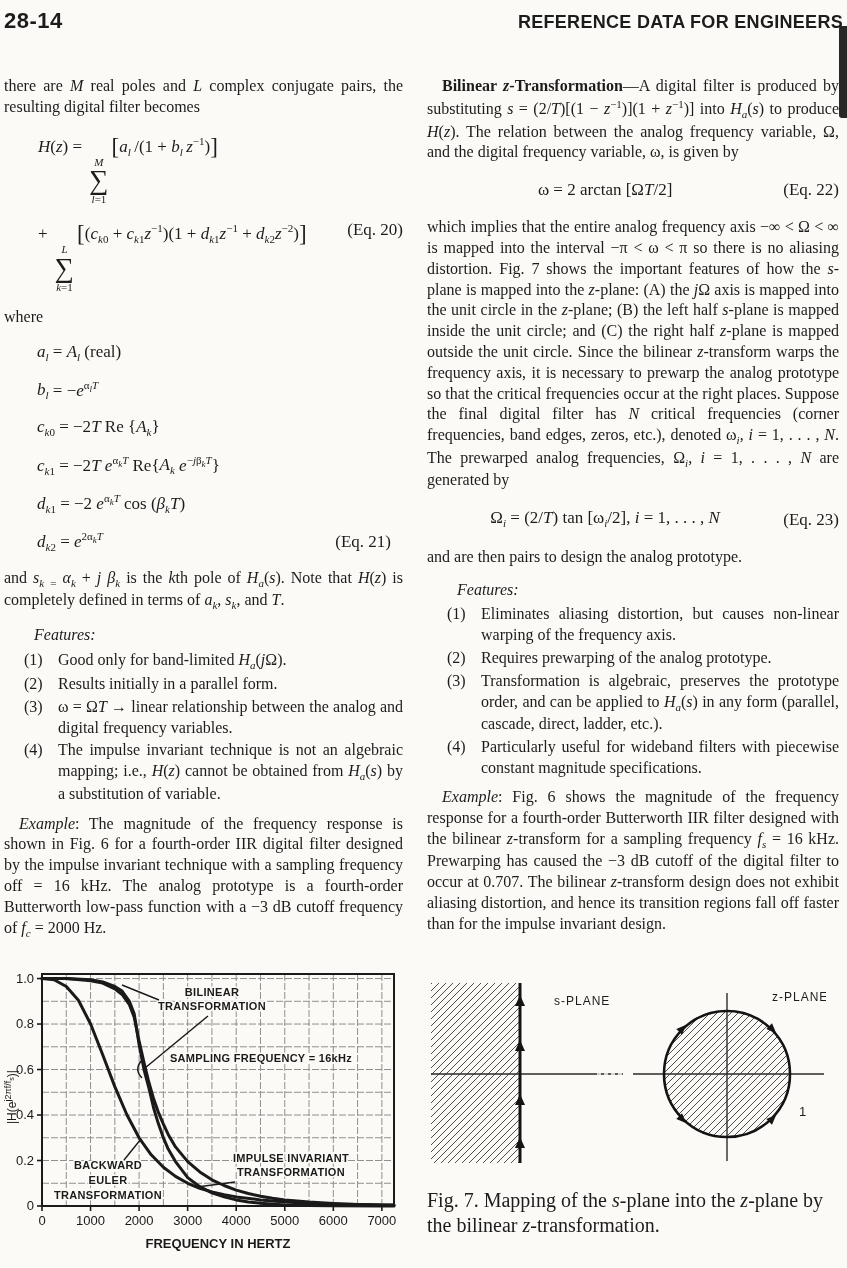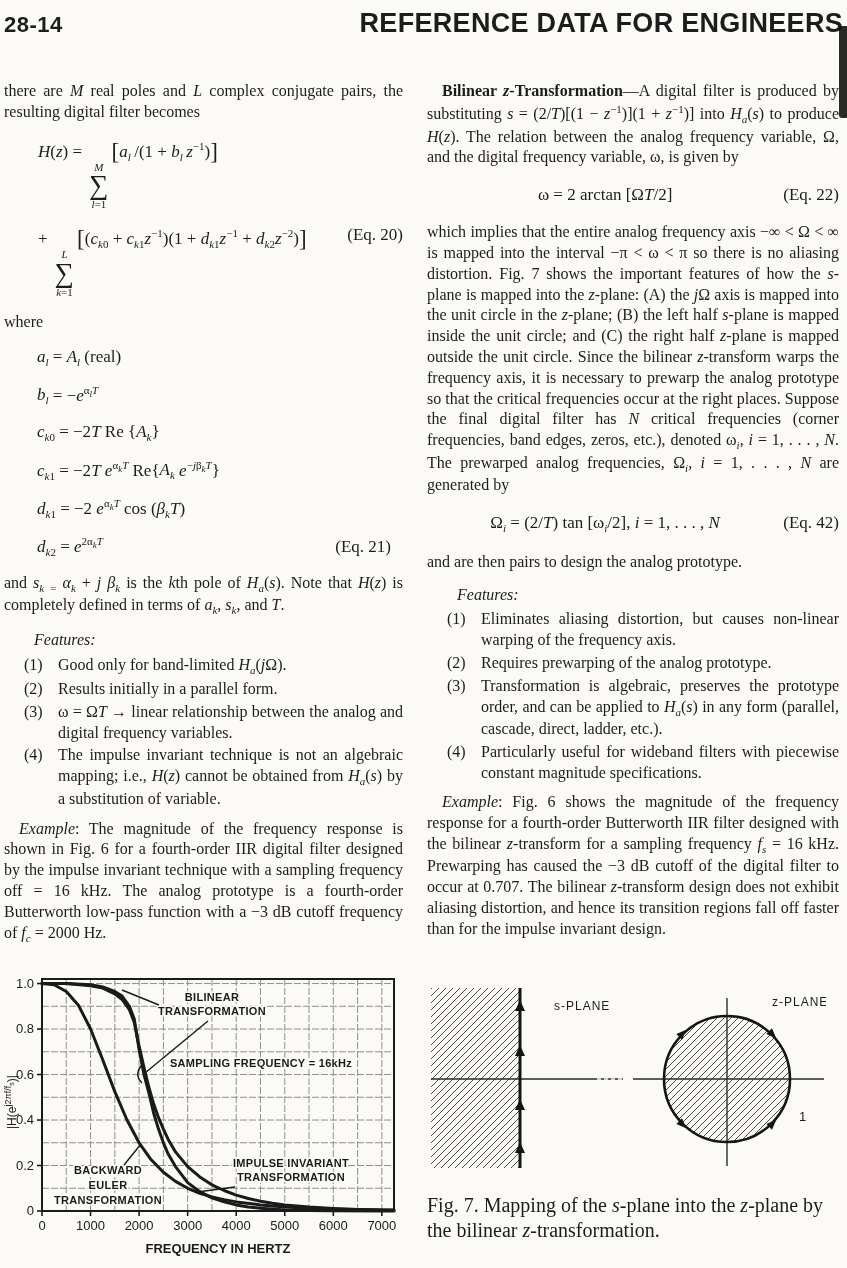--- a/index.html
+++ b/index.html
@@ -8,35 +8,35 @@
     background:#fbfaf6;
     color:#1c1c1c;
     font-family:"Liberation Serif","DejaVu Serif",serif;
     position:relative;
     overflow:hidden;
   }
   .page{position:absolute;left:0;top:0;width:847px;height:1177px;}
   
   .hdr{display:flex;justify-content:space-between;align-items:baseline;padding:8px 4px 0 4px;}
   .hdr .pageno{font-family:"Liberation Sans","DejaVu Sans",sans-serif;font-weight:bold;font-size:22px;letter-spacing:.5px;}
-  .hdr .runtitle{font-family:"Liberation Sans","DejaVu Sans",sans-serif;font-weight:bold;font-size:27px;letter-spacing:.3px;}
+  .hdr .runtitle{font-family:"Liberation Sans","DejaVu Sans",sans-serif;font-weight:bold;font-size:18px;letter-spacing:.3px;}
   .scan-blob{position:absolute;right:0;top:26px;width:8px;height:92px;background:#111;border-radius:3px 0 0 3px;opacity:.9;}
   
   .cols{display:flex;gap:24px;padding:0 4px;margin-top:42px;}
   .col{width:399px;font-size:16px;line-height:1.3;text-align:justify;}
   .col.right{width:412px;}
   p{margin:0 0 2px 0;}
   .indent{text-indent:15px;}
   .para-space{margin-top:9px;}
   
   .eq-block{margin:14px 0 10px 0;}
   .eq-line{display:flex;align-items:flex-start;margin:10px 0 14px 34px;font-size:17px;}
   .eq-line .eq-body{flex:1 1 auto;}
   .eq-line .eq-tag{flex:0 0 auto;margin-left:24px;}
-  .eq-center{display:flex;align-items:flex-start;margin:16px 0;font-size:17px;}
+  .eq-center{display:flex;align-items:flex-end;margin:16px 0;font-size:17px;}
   .eq-center .eq-body{flex:1 1 auto;text-align:center;}
   .eq-center .eq-tag{flex:0 0 auto;}
   ssum{display:inline-flex;flex-direction:column;align-items:center;vertical-align:-14px;margin:0 3px;line-height:1;}
   ssum slim{font-size:11px;line-height:1.1;}
   ssum ssig{font-size:27px;line-height:.95;}
   bk{font-size:23px;vertical-align:-2px;font-weight:400;}
   sub,sup{font-size:11px;}
   sup sub{font-size:9px;}
   
   .defs{margin:4px 0 6px 0;}
@@ -219,21 +219,21 @@
 
       <div class="eq-center">
         <span class="eq-body">ω = 2 arctan [Ω<i>T</i>/2]</span>
         <span class="eq-tag">(Eq. 22)</span>
       </div>
 
       <p>which implies that the entire analog frequency axis −∞ &lt; Ω &lt; ∞ is mapped into the interval −π &lt; ω &lt; π so there is no aliasing distortion. Fig. 7 shows the important features of how the <i>s</i>-plane is mapped into the <i>z</i>-plane: (A) the <i>j</i>Ω axis is mapped into the unit circle in the <i>z</i>-plane; (B) the left half <i>s</i>-plane is mapped inside the unit circle; and (C) the right half <i>z</i>-plane is mapped outside the unit circle. Since the bilinear <i>z</i>-transform warps the frequency axis, it is necessary to prewarp the analog prototype so that the critical frequencies occur at the right places. Suppose the final digital filter has <i>N</i> critical frequencies (corner frequencies, band edges, zeros, etc.), denoted ω<sub><i>i</i></sub>, <i>i</i> = 1, . . . , <i>N</i>. The prewarped analog frequencies, Ω<sub><i>i</i></sub>, <i>i</i> = 1, . . . , <i>N</i> are generated by</p>
 
       <div class="eq-center">
         <span class="eq-body">Ω<sub><i>i</i></sub> = (2/<i>T</i>) tan [ω<sub><i>i</i></sub>/2], <i>i</i> = 1, . . . , <i>N</i></span>
-        <span class="eq-tag">(Eq. 42)</span>
+        <span class="eq-tag">(Eq. 23)</span>
       </div>
 
       <p>and are then pairs to design the analog prototype.</p>
 
       <div class="feat-label">Features:</div>
       <div>
           <div class="feat-row">
             <span class="f-num">(1)</span>
             <span class="f-text">Eliminates aliasing distortion, but causes non-linear warping of the frequency axis.</span>
           </div>

